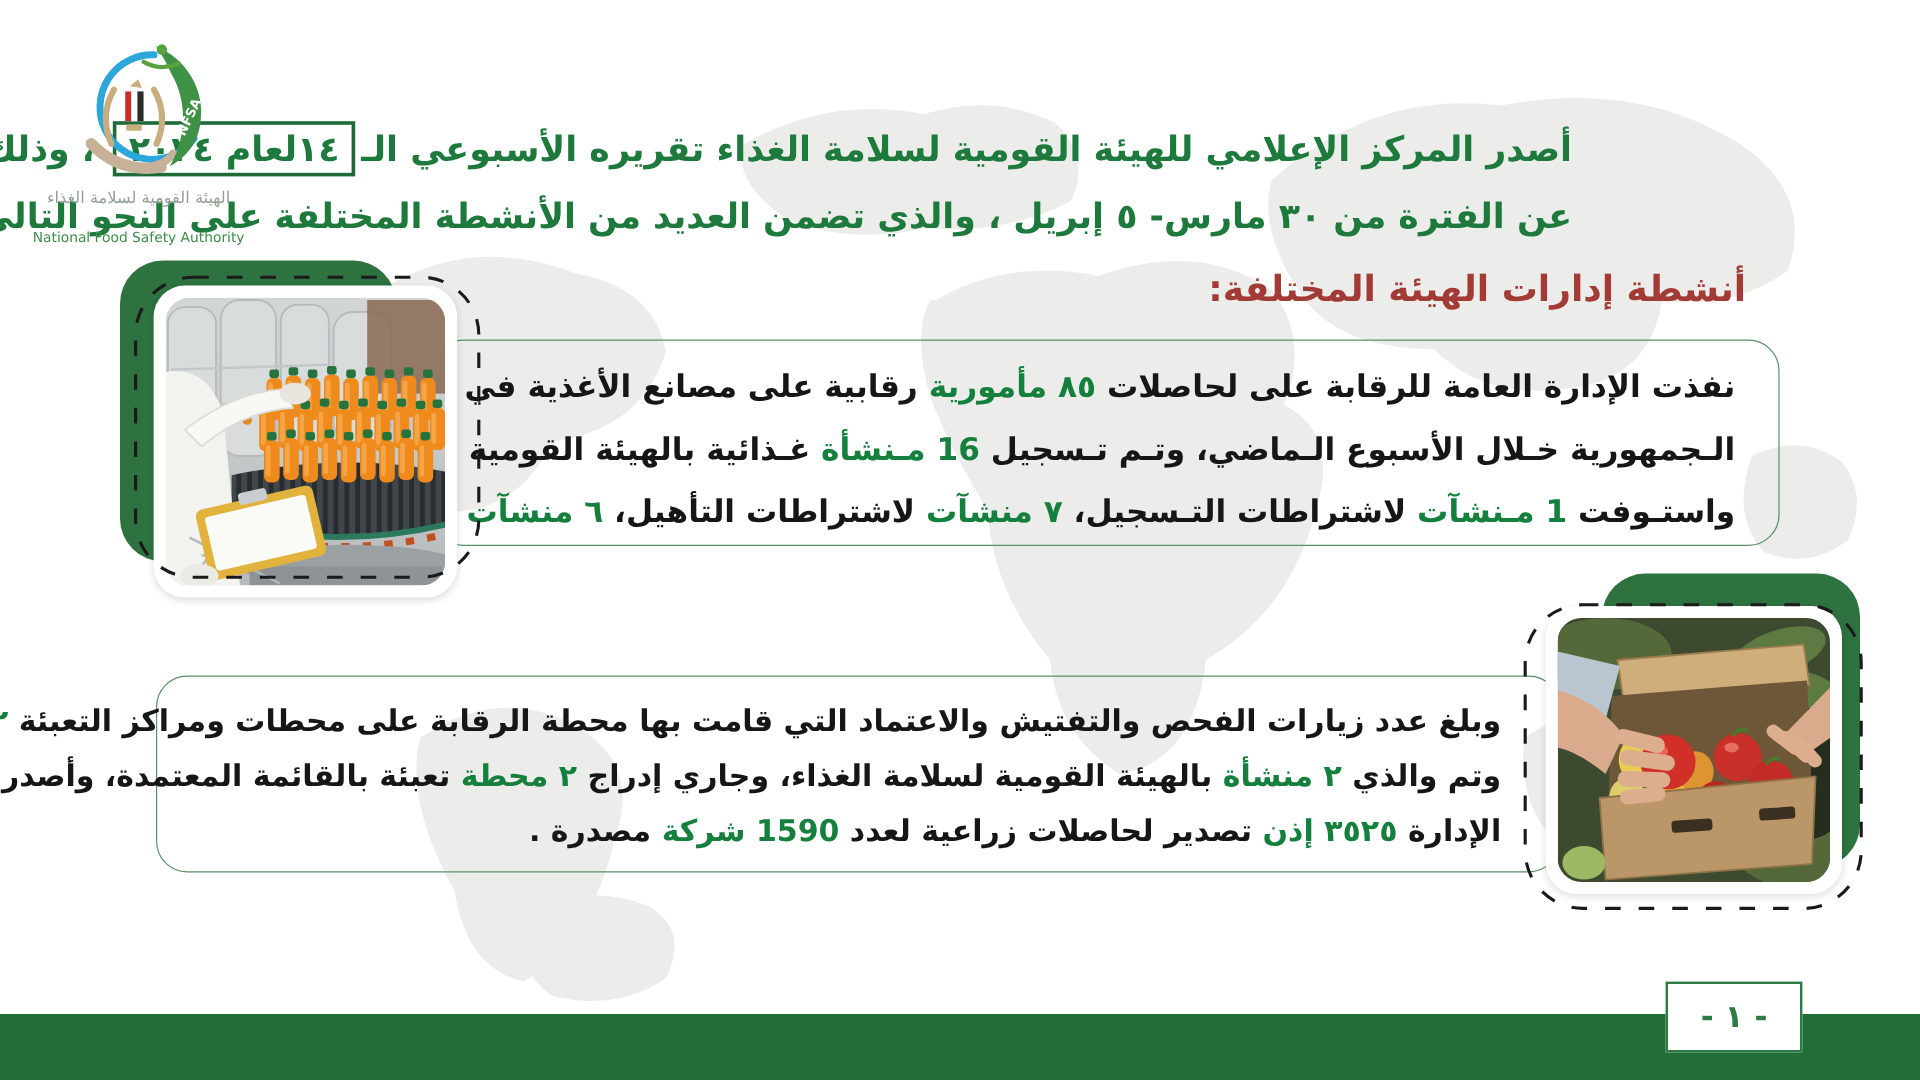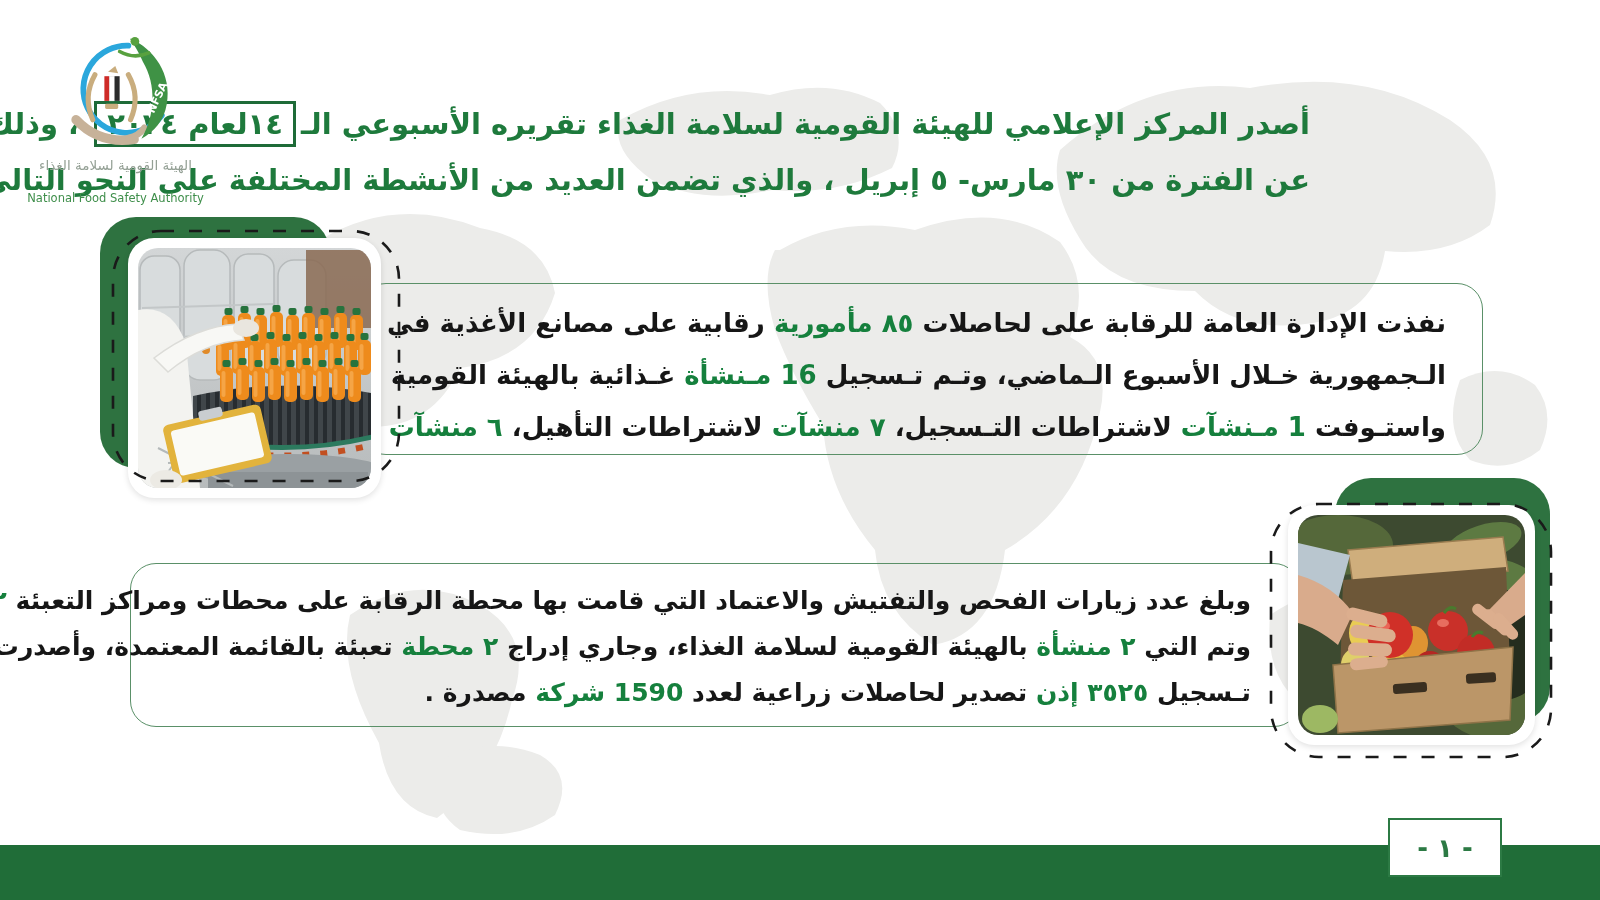--- a/index.html
+++ b/index.html
@@ -99,20 +99,21 @@
     </svg>
     <div class="logo-ar">الهيئة القومية لسلامة الغذاء</div>
     <div class="logo-en">National Food Safety Authority</div>
   </div>
 
   <div class="head-text" dir="rtl">
     <div class="tline"><span class="seg-n">أصدر المركز الإعلامي للهيئة القومية لسلامة الغذاء تقريره الأسبوعي الـ</span><span class="seg-box">١٤لعام ٢٠٢٤</span><span class="seg-n"> ، وذلك</span></div>
     <div class="tline"><span class="seg-n">عن الفترة من ٣٠ مارس- ٥ إبريل ، والذي تضمن العديد من الأنشطة المختلفة على النحو التالي:</span></div>
   </div>
 
+  <div class="section-heading" dir="rtl">أنشطة إدارات الهيئة المختلفة:</div>
 
   <div class="para-box box1" dir="rtl">
       <div class="tline"><span class="seg-n">نفذت الإدارة العامة للرقابة على لحاصلات </span><span class="seg-g">٨٥ مأمورية</span><span class="seg-n"> رقابية على مصانع الأغذية في كافة محافظات</span></div>
       <div class="tline"><span class="seg-n">الـجمهورية خـلال الأسبوع الـماضي، وتـم تـسجيل </span><span class="seg-g">16 مـنشأة</span><span class="seg-n"> غـذائية بالهيئة القومية لسلامة الغذاء،</span></div>
       <div class="tline"><span class="seg-n">واستـوفت </span><span class="seg-g">1 مـنشآت</span><span class="seg-n"> لاشتراطات التـسجيل، </span><span class="seg-g">٧ منشآت</span><span class="seg-n"> لاشتراطات التأهيل، </span><span class="seg-g">٦ منشآت</span><span class="seg-n"> لاشتـراطات الاعتماد.</span></div>
     </div>
 
   <div class="photo-group juice-group">
     <div class="green-pad"></div>
     <div class="photo-frame">
@@ -211,22 +212,22 @@
         </svg>
       </div>
     </div>
     <svg class="dash-svg" width="302" height="267">
       <rect x="13" y="14" width="286" height="250" rx="48" fill="none" stroke="#1a1a1a" stroke-width="2.6" stroke-dasharray="13 15"></rect>
     </svg>
   </div>
 
   <div class="para-box box2" dir="rtl">
       <div class="tline"><span class="seg-n">وبلغ عدد زيارات الفحص والتفتيش والاعتماد التي قامت بها محطة الرقابة على محطات ومراكز التعبئة </span><span class="seg-g">٦٢ زيارة</span></div>
-      <div class="tline"><span class="seg-n">وتم التي </span><span class="seg-g">٢ منشأة</span><span class="seg-n"> بالهيئة القومية لسلامة الغذاء، وجاري إدراج </span><span class="seg-g">٢ محطة</span><span class="seg-n"> تعبئة بالقائمة المعتمدة، وأصدرت</span></div>
-      <div class="tline"><span class="seg-n">تـسجيل </span><span class="seg-g">٣٥٢٥ إذن</span><span class="seg-n"> تصدير لحاصلات زراعية لعدد </span><span class="seg-g">1590 شركة</span><span class="seg-n"> مصدرة .</span></div>
+      <div class="tline"><span class="seg-n">وتم والذي </span><span class="seg-g">٢ منشأة</span><span class="seg-n"> بالهيئة القومية لسلامة الغذاء، وجاري إدراج </span><span class="seg-g">٢ محطة</span><span class="seg-n"> تعبئة بالقائمة المعتمدة، وأصدرت</span></div>
+      <div class="tline"><span class="seg-n">الإدارة </span><span class="seg-g">٣٥٢٥ إذن</span><span class="seg-n"> تصدير لحاصلات زراعية لعدد </span><span class="seg-g">1590 شركة</span><span class="seg-n"> مصدرة .</span></div>
     </div>
 
   <div class="photo-group tomato-group">
     <div class="green-pad"></div>
     <div class="photo-frame">
       <div class="photo">
         <svg viewBox="0 0 227 220" width="227" height="220">
           <rect width="227" height="220" fill="#3d4a30"></rect>
           <g fill="#55683a">
               <ellipse cx="40" cy="30" rx="55" ry="30"></ellipse>

